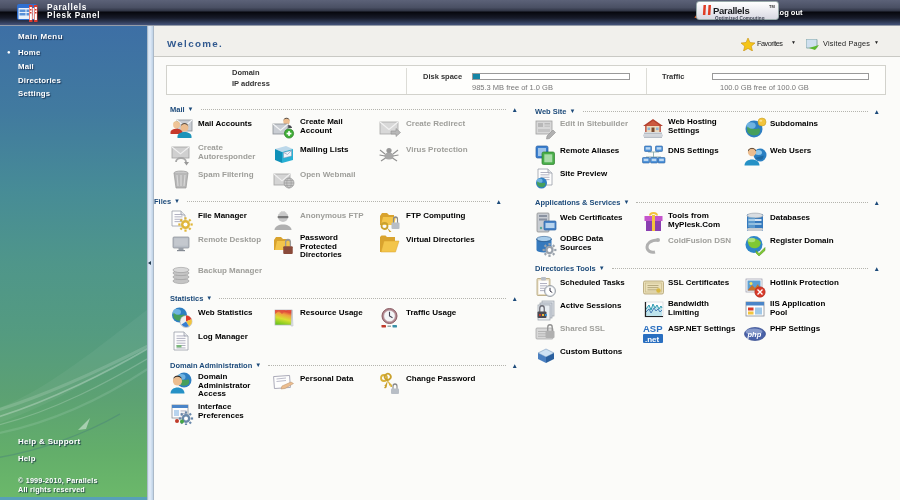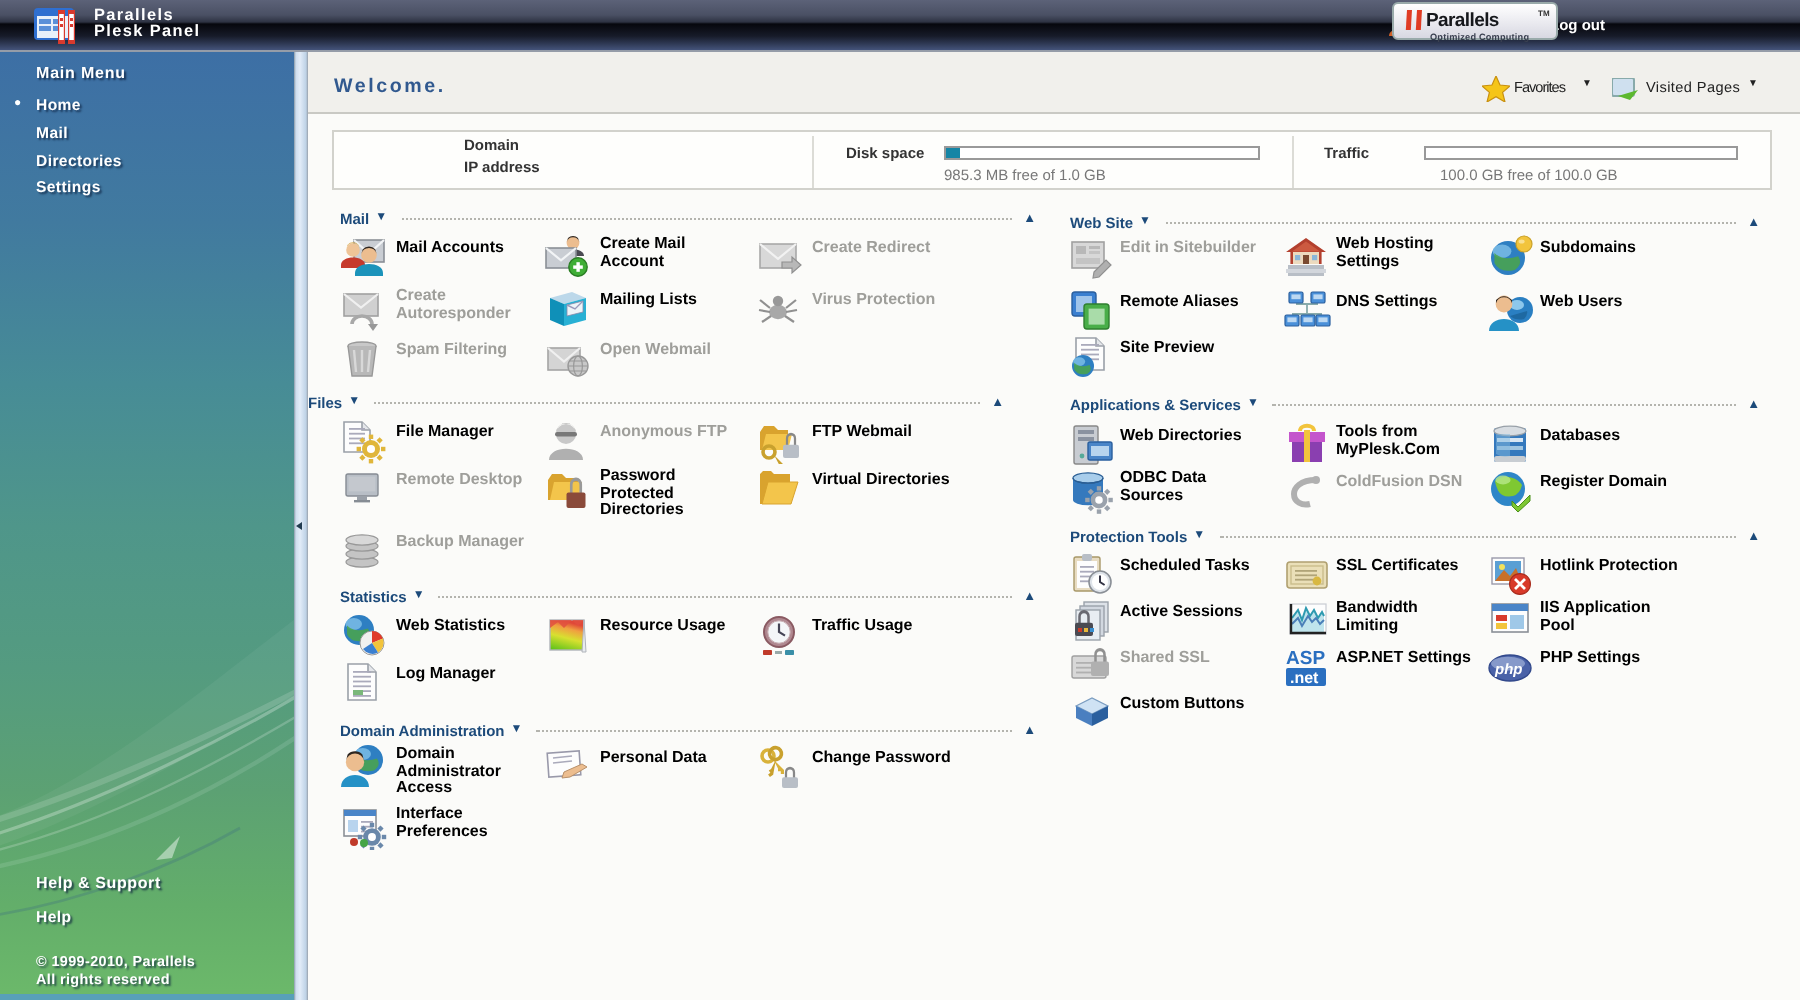--- a/index.html
+++ b/index.html
@@ -265,21 +265,21 @@
     <svg width="24" height="23" viewBox="0 0 24 23">
       <path d="M2,7 L2,16 L16,16 L16,6 L11,6 L9,4 L4,4 Z" fill="#d9a32e"></path>
       <path d="M3,16 L5,8 L18,8 L16,16 Z" fill="#f3c54b"></path>
       <circle cx="6.5" cy="17" r="3" fill="none" stroke="#c9a12e" stroke-width="1.8"></circle>
       <path d="M9.1,18.6 L14.5,24 L14.5,26 L12.9,26 L12.9,24.6 L11.5,24.6 L11.5,23.2 Z" fill="#c9a12e"></path>
       <g>
         <path d="M14.94,10.2 A2.56,2.88 0 0 1 20.06,10.2 L20.06,13.95 L18.94,13.95 L18.94,10.4 A1.44,1.6 0 0 0 16.06,10.4 L16.06,13.95 L14.94,13.95 Z" fill="#888"></path>
         <rect x="13.5" y="13.4" width="8" height="6.6" rx="1" fill="#b8bec6"></rect>
       </g>
     </svg>
-    <span class="lb s1">FTP Webmail</span>
+    <span class="lb s1">FTP Computing</span>
   </div>
 <div class="it gr" style="left:170px;top:233px">
     <svg width="24" height="23" viewBox="0 0 24 23">
       <rect x="3" y="4" width="16" height="11" rx="1" fill="#b8bec6" stroke="#868c94" stroke-width="0.7"></rect>
       <rect x="4.3" y="5.3" width="13.4" height="7.4" fill="#c4c8ce"></rect>
       <rect x="8.5" y="15" width="5" height="2" fill="#9aa0a8"></rect>
       <rect x="7.0" y="17" width="8" height="1.2" fill="#868c94"></rect>
     </svg>
     <span class="lb s1">Remote Desktop</span>
   </div>
@@ -527,21 +527,21 @@
   </div>
 <div class="it itR" style="left:534px;top:211px">
     <svg width="24" height="23" viewBox="0 0 24 23">
       <rect x="3" y="2" width="12" height="19" rx="1" fill="#c8ccd2" stroke="#888" stroke-width="0.7"></rect>
       <rect x="5" y="4" width="8" height="2" fill="#8a92a0"></rect>
       <rect x="5" y="7.5" width="8" height="2" fill="#8a92a0"></rect>
       <circle cx="7" cy="17" r="1.2" fill="#5a9"></circle>
       <rect x="10" y="10" width="12" height="9" rx="1" fill="#4a85c8" stroke="#2a5f9e" stroke-width="0.7"></rect>
       <rect x="11.5" y="12" width="9" height="5" fill="#b8d4ee"></rect>
     </svg>
-    <span class="lb s1">Web Directories</span>
+    <span class="lb s1">Web Certificates</span>
   </div>
 <div class="it itR" style="left:642px;top:211px">
     <svg width="24" height="23" viewBox="0 0 24 23">
       <rect x="4" y="9" width="15" height="11" fill="#8a3fb0"></rect>
       <rect x="2.5" y="5" width="18" height="5" fill="#c455cc"></rect>
       <rect x="10" y="4" width="3" height="16" fill="#f2c43c"></rect>
       <path d="M8,4.5 C8,1 15,1 15,4.5" fill="none" stroke="#f2c43c" stroke-width="2"></path>
     </svg>
     <span class="lb">Tools from<br>MyPlesk.Com</span>
   </div>
@@ -584,21 +584,21 @@
 <div class="it itR" style="left:744px;top:234px">
     <svg width="24" height="23" viewBox="0 0 24 23">
       <circle cx="10" cy="10.5" r="8.5" fill="#2e86c8"></circle>
       <path d="M3.5,6.5 q4,-3 8,-1.8 q4,1.2 5.5,3.8 q-1,4.5 -4.5,5.5 q-5.5,1 -7.5,-2.8 q-1.3,-2.7 -1.5,-4.7 Z" fill="#7fc832"></path>
       <ellipse cx="7.5" cy="6" rx="3.8" ry="2.2" fill="#b8e88a" opacity="0.8"></ellipse>
       <path d="M12,16.5 L15,19.5 L21,13.5 L21,16.5 L15,22 L12,19 Z" fill="#7fc832" stroke="#4a8f1a" stroke-width="0.5"></path>
     </svg>
     <span class="lb s1">Register Domain</span>
   </div>
 <div class="sh" style="left:535px;top:263px;width:345px">
-    <span class="t">Protection Tools</span>
+    <span class="t">Directories Tools</span>
     <span class="dn">▼</span>
     <span class="ln"></span>
     <span class="up">▲</span>
   </div>
 <div class="it itR" style="left:534px;top:276px">
     <svg width="24" height="23" viewBox="0 0 24 23">
       <rect x="3" y="2.5" width="13" height="17" rx="1" fill="#e8dcc2" stroke="#a89868" stroke-width="0.7"></rect>
       <rect x="4.5" y="4.5" width="10" height="13.5" fill="#fdfdfd"></rect>
       <rect x="7" y="1" width="5" height="3.5" rx="1" fill="#b8bec6"></rect>
       <rect x="6" y="7.0" width="7" height="0.9" fill="#aab"></rect>

